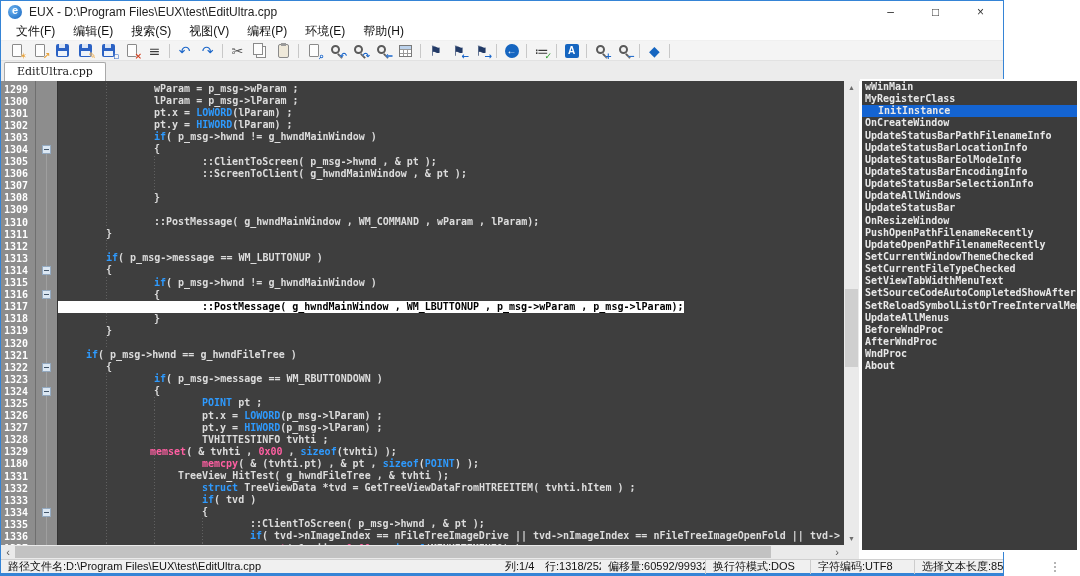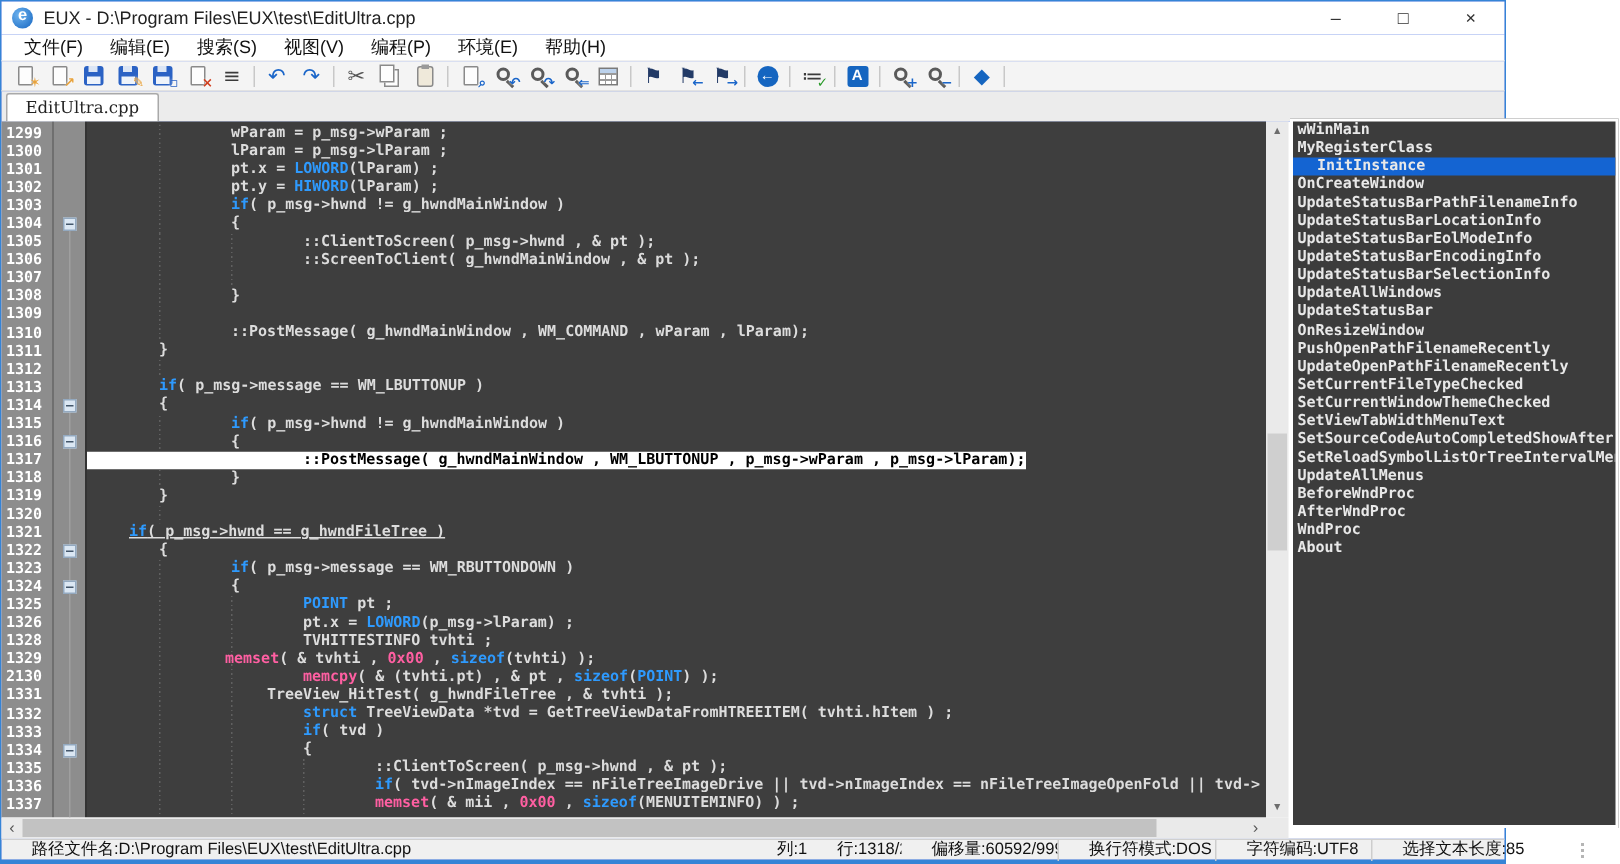--- a/index.html
+++ b/index.html
@@ -1,19 +1,19 @@
 <!DOCTYPE html>
 <html style="--kw: #2e9afe; --fn: #ff5fa2; --num: #ff5fa2; --txt: #dcdcdc; --selbg: #ffffff; --seltx: #000000; --panelsel: #1464d2;"><head>
 <meta charset="utf-8">
 <style>
   * { box-sizing: border-box; margin:0; padding:0; }
   html,body { width:1080px; height:576px; overflow:hidden; background:#fff;
     font-family:"Liberation Sans", sans-serif; }
   .window { width:1004px; height:576px; border:1px solid #3584d6; border-bottom:3px solid #3584d6;
-    background:#1d4ed8; position:relative; }
+    background:#4c1d95; position:relative; }
 
   
   .titlebar { height:22px; background:#fff; display:flex; align-items:center; padding-left:7px; }
   .appicon { width:14px; height:14px; border-radius:50%;
     background:radial-gradient(circle at 35% 35%, #6db3ef, #1565c0); position:relative; flex:0 0 auto; }
   .appicon::after{ content:"e"; position:absolute; left:4px; top:-1px; color:#fff; font-size:11px; font-weight:bold;}
   .wtitle { font-size:12px; color:#222; margin-left:7px; white-space:nowrap; }
   .winbtns { margin-left:auto; display:flex; height:22px; }
   .winbtn { width:45px; height:22px; display:flex; align-items:center; justify-content:center;
     font-size:12px; color:#333; }
@@ -91,21 +91,21 @@
   
   #panel { position:absolute; left:859px; top:-2px; width:219px; height:473px; background:#3c3c3c;
     border:2px solid #fff; overflow:hidden; font-family:"DejaVu Sans Mono", monospace;
     font-weight:bold; font-size:10px; }
   .sym { height:12.15px; line-height:12.15px; color:#e8e8e8; padding-left:3px; white-space:nowrap; overflow:hidden;}
   .sym.sel { background:var(--panelsel);padding-left:16px; }
 
   
   .statusbar { height:14px; background:#f0f0f0; border-top:1px solid #d0d0d0; display:flex;
     align-items:center; font-size:11px; color:#111; }
-  .sb-field { white-space:nowrap; overflow:hidden; padding-left:20px; height:14px; line-height:13px; flex:0 0 auto;}
+  .sb-field { white-space:nowrap; overflow:hidden; padding-left:7px; height:14px; line-height:13px; flex:0 0 auto;}
   .sb-field:nth-of-type(1){ width:497px; }
   .sb-field:nth-of-type(2){ width:40px; }
   .sb-field:nth-of-type(3){ width:63px; }
   .sb-field:nth-of-type(4){ width:104px; }
   .sb-field:nth-of-type(5){ width:105px; border-left:1px solid #cdcdcd; }
   .sb-field:nth-of-type(6){ width:104px; border-left:1px solid #cdcdcd; }
   .sb-field:nth-of-type(7){ width:140px; border-left:1px solid #cdcdcd; }
   .grip { margin-left:auto; width:10px; height:10px; border-right:2px dotted #b5b5b5; }
 </style>
 </head>
@@ -356,21 +356,21 @@
           <div class="ctext"><span class="txt" style="padding-left: 48px;"><span class="t-d">}</span></span></div>
         </div>
         <div class="crow">
           <span class="ln">1320</span>
           <span class="fold"></span>
           <div class="ctext"><span class="ig" style="left: 48px;"></span><span class="txt" style="padding-left: 96px;"></span></div>
         </div>
         <div class="crow">
           <span class="ln">1321</span>
           <span class="fold"></span>
-          <div class="ctext"><span class="txt" style="padding-left: 28px; text-decoration: underline;"><span class="t-k">if</span><span class="t-d">( p_msg-&gt;hwnd == g_hwndFileTree )</span></span></div>
+          <div class="ctext"><span class="txt" style="padding-left: 28px;"><span class="t-k">if</span><span class="t-d">( p_msg-&gt;hwnd == g_hwndFileTree )</span></span></div>
         </div>
         <div class="crow">
           <span class="ln">1322</span>
           <span class="fold">
             <span class="foldbox"></span>
           </span>
           <div class="ctext"><span class="txt" style="padding-left: 48px;"><span class="t-d">{</span></span></div>
         </div>
         <div class="crow">
           <span class="ln">1323</span>
@@ -388,31 +388,36 @@
           <span class="ln">1325</span>
           <span class="fold"></span>
           <div class="ctext"><span class="ig" style="left: 48px;"></span><span class="ig" style="left: 96px;"></span><span class="txt" style="padding-left: 144px; text-align: right;"><span class="t-k">POINT</span><span class="t-d"> pt ;</span></span></div>
         </div>
         <div class="crow">
           <span class="ln">1326</span>
           <span class="fold"></span>
           <div class="ctext"><span class="ig" style="left: 48px;"></span><span class="ig" style="left: 96px;"></span><span class="txt" style="padding-left: 144px;"><span class="t-d">pt.x = </span><span class="t-k">LOWORD</span><span class="t-d">(p_msg-&gt;lParam) ;</span></span></div>
         </div>
         <div class="crow">
+          <span class="ln">1327</span>
+          <span class="fold"></span>
+          <div class="ctext"><span class="ig" style="left: 48px;"></span><span class="ig" style="left: 96px;"></span><span class="txt" style="padding-left: 144px;"><span class="t-d">pt.y = </span><span class="t-k">HIWORD</span><span class="t-d">(p_msg-&gt;lParam) ;</span></span></div>
+        </div>
+        <div class="crow">
           <span class="ln">1328</span>
           <span class="fold"></span>
           <div class="ctext"><span class="ig" style="left: 48px;"></span><span class="ig" style="left: 96px;"></span><span class="txt" style="padding-left: 144px;"><span class="t-d">TVHITTESTINFO tvhti ;</span></span></div>
         </div>
         <div class="crow">
           <span class="ln">1329</span>
           <span class="fold"></span>
           <div class="ctext"><span class="ig" style="left: 48px;"></span><span class="ig" style="left: 96px;"></span><span class="txt" style="padding-left: 92px;"><span class="t-f">memset</span><span class="t-d">( &amp; tvhti , </span><span class="t-n">0x00</span><span class="t-d"> , </span><span class="t-k">sizeof</span><span class="t-d">(tvhti) );</span></span></div>
         </div>
         <div class="crow">
-          <span class="ln">2130</span>
+          <span class="ln">1180</span>
           <span class="fold"></span>
           <div class="ctext"><span class="ig" style="left: 48px;"></span><span class="ig" style="left: 96px;"></span><span class="txt" style="padding-left: 144px;"><span class="t-f">memcpy</span><span class="t-d">( &amp; (tvhti.pt) , &amp; pt , </span><span class="t-k">sizeof</span><span class="t-d">(</span><span class="t-k">POINT</span><span class="t-d">) );</span></span></div>
         </div>
         <div class="crow">
           <span class="ln">1331</span>
           <span class="fold"></span>
           <div class="ctext"><span class="ig" style="left: 48px;"></span><span class="ig" style="left: 96px;"></span><span class="txt" style="padding-left: 120px;"><span class="t-d">TreeView_HitTest( g_hwndFileTree , &amp; tvhti );</span></span></div>
         </div>
         <div class="crow">
           <span class="ln">1332</span>
@@ -469,22 +474,22 @@
         <div class="sym">UpdateStatusBarPathFilenameInfo</div>
         <div class="sym">UpdateStatusBarLocationInfo</div>
         <div class="sym">UpdateStatusBarEolModeInfo</div>
         <div class="sym">UpdateStatusBarEncodingInfo</div>
         <div class="sym">UpdateStatusBarSelectionInfo</div>
         <div class="sym">UpdateAllWindows</div>
         <div class="sym">UpdateStatusBar</div>
         <div class="sym">OnResizeWindow</div>
         <div class="sym">PushOpenPathFilenameRecently</div>
         <div class="sym">UpdateOpenPathFilenameRecently</div>
+        <div class="sym">SetCurrentWindowThemeChecked</div>
         <div class="sym">SetCurrentFileTypeChecked</div>
-        <div class="sym">SetCurrentWindowThemeChecked</div>
         <div class="sym">SetViewTabWidthMenuText</div>
         <div class="sym">SetSourceCodeAutoCompletedShowAfter</div>
         <div class="sym">SetReloadSymbolListOrTreeIntervalMen</div>
         <div class="sym">UpdateAllMenus</div>
         <div class="sym">BeforeWndProc</div>
         <div class="sym">AfterWndProc</div>
         <div class="sym">WndProc</div>
         <div class="sym">About</div>
       </div>
 

